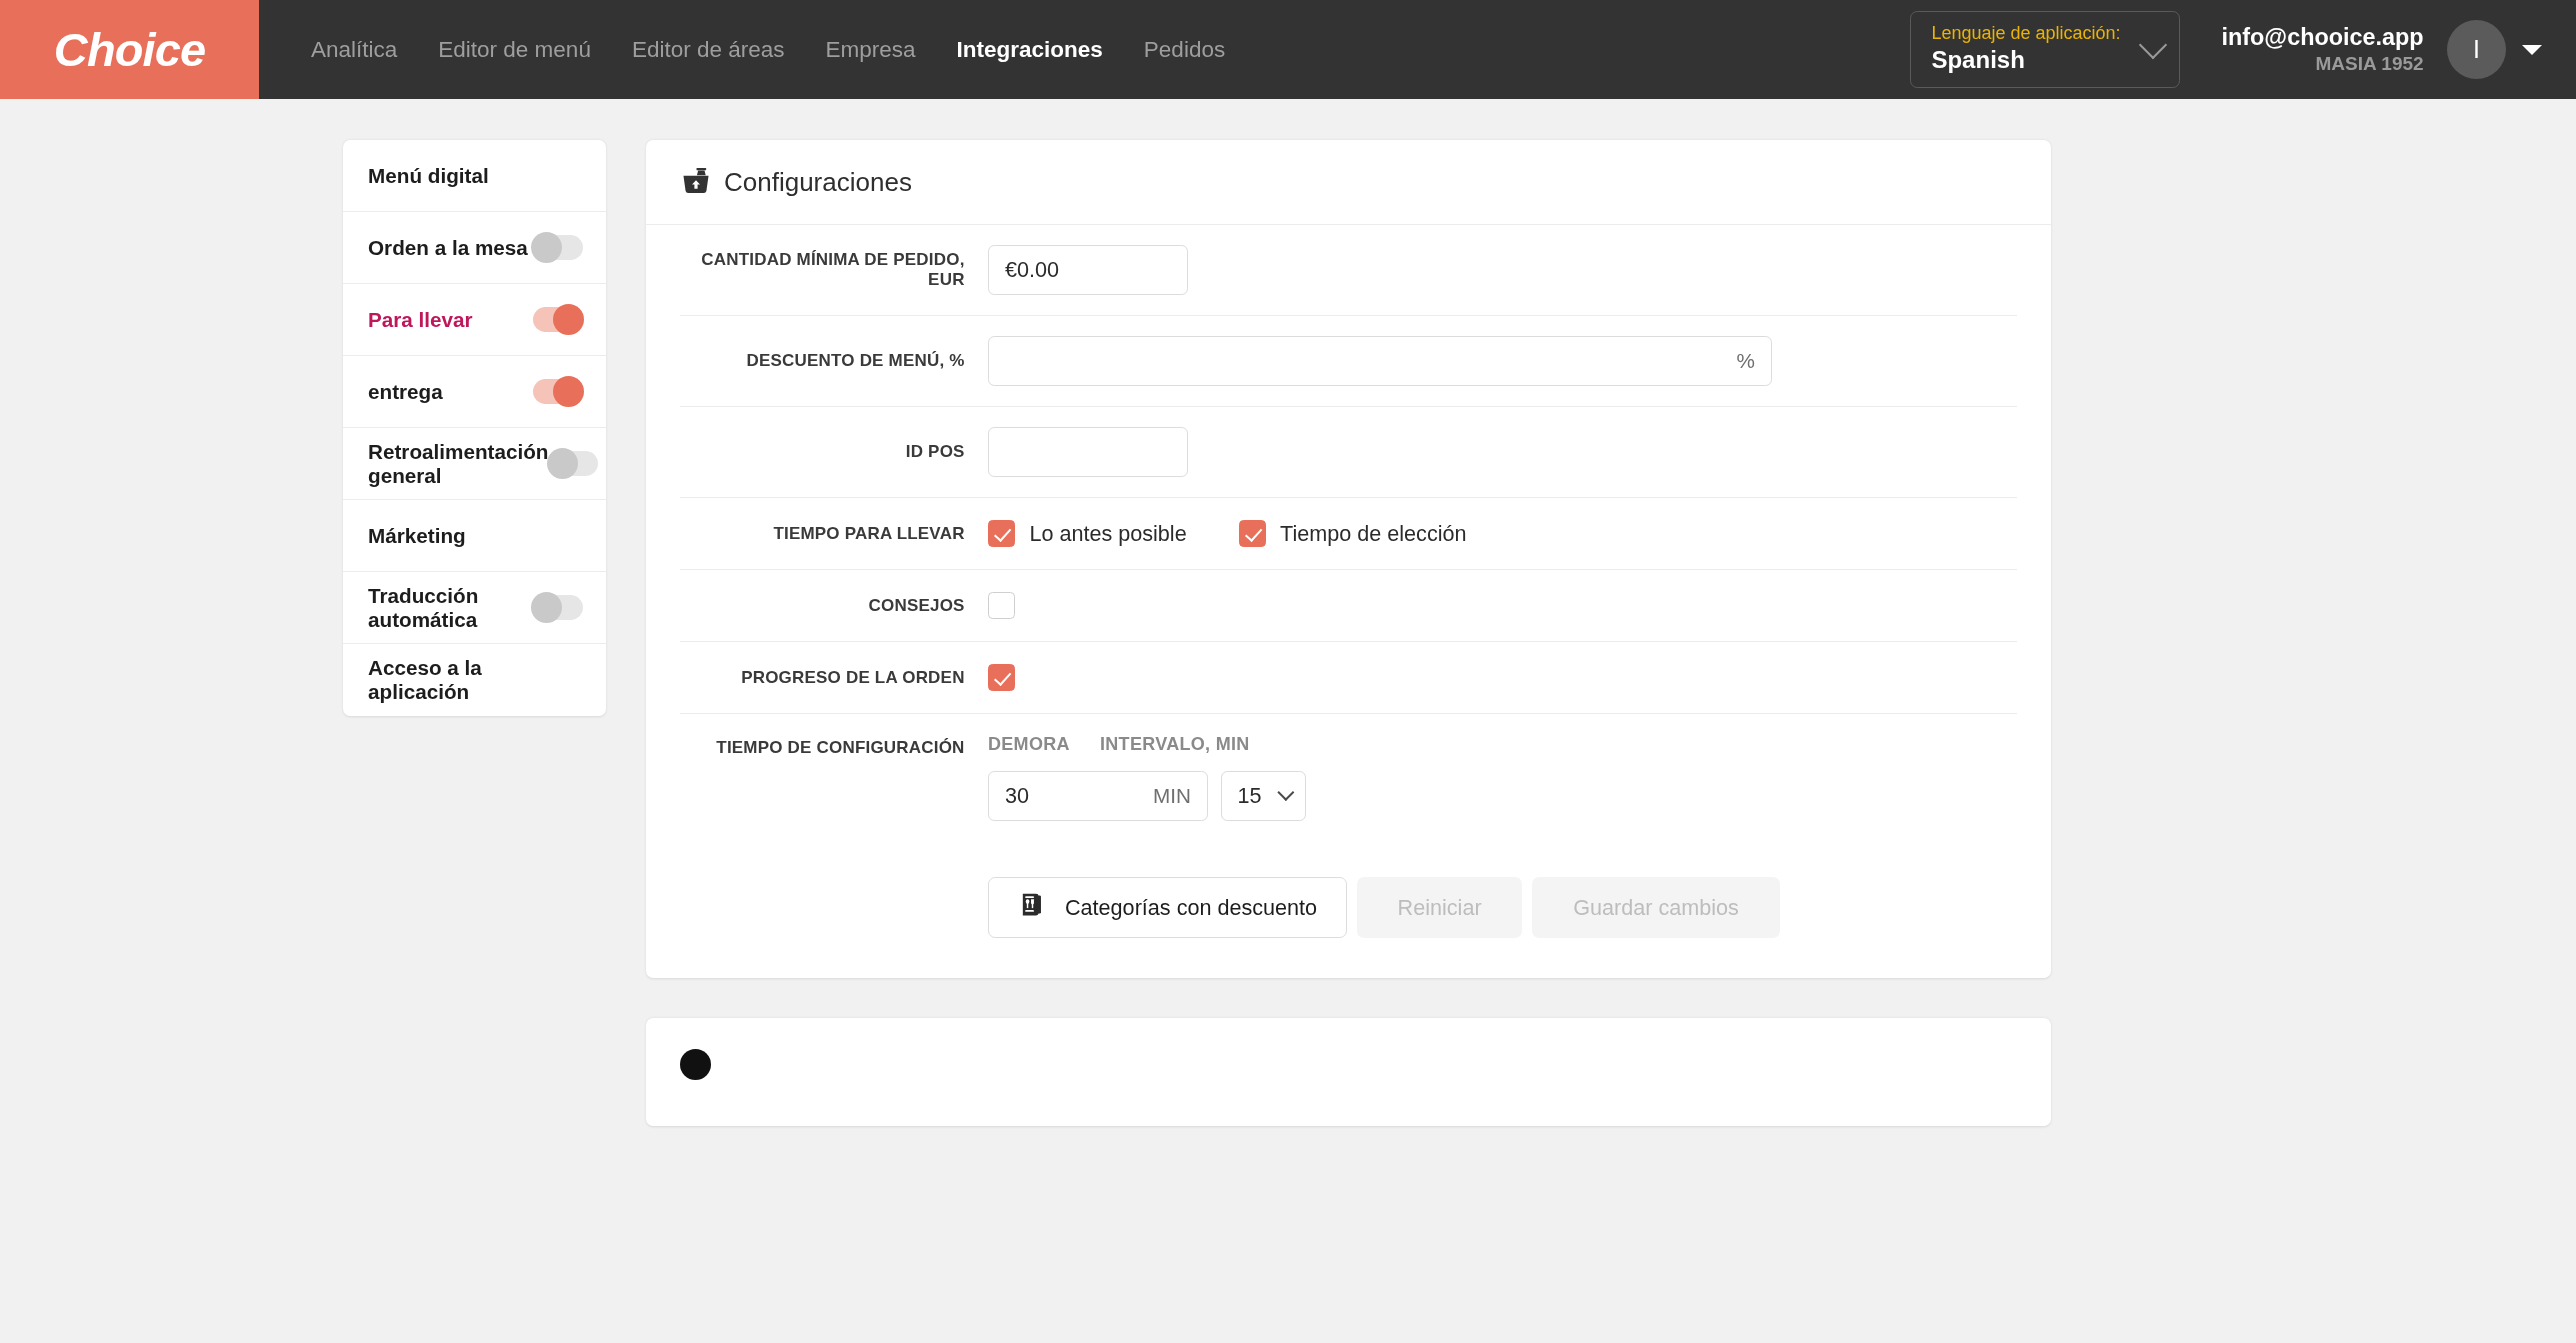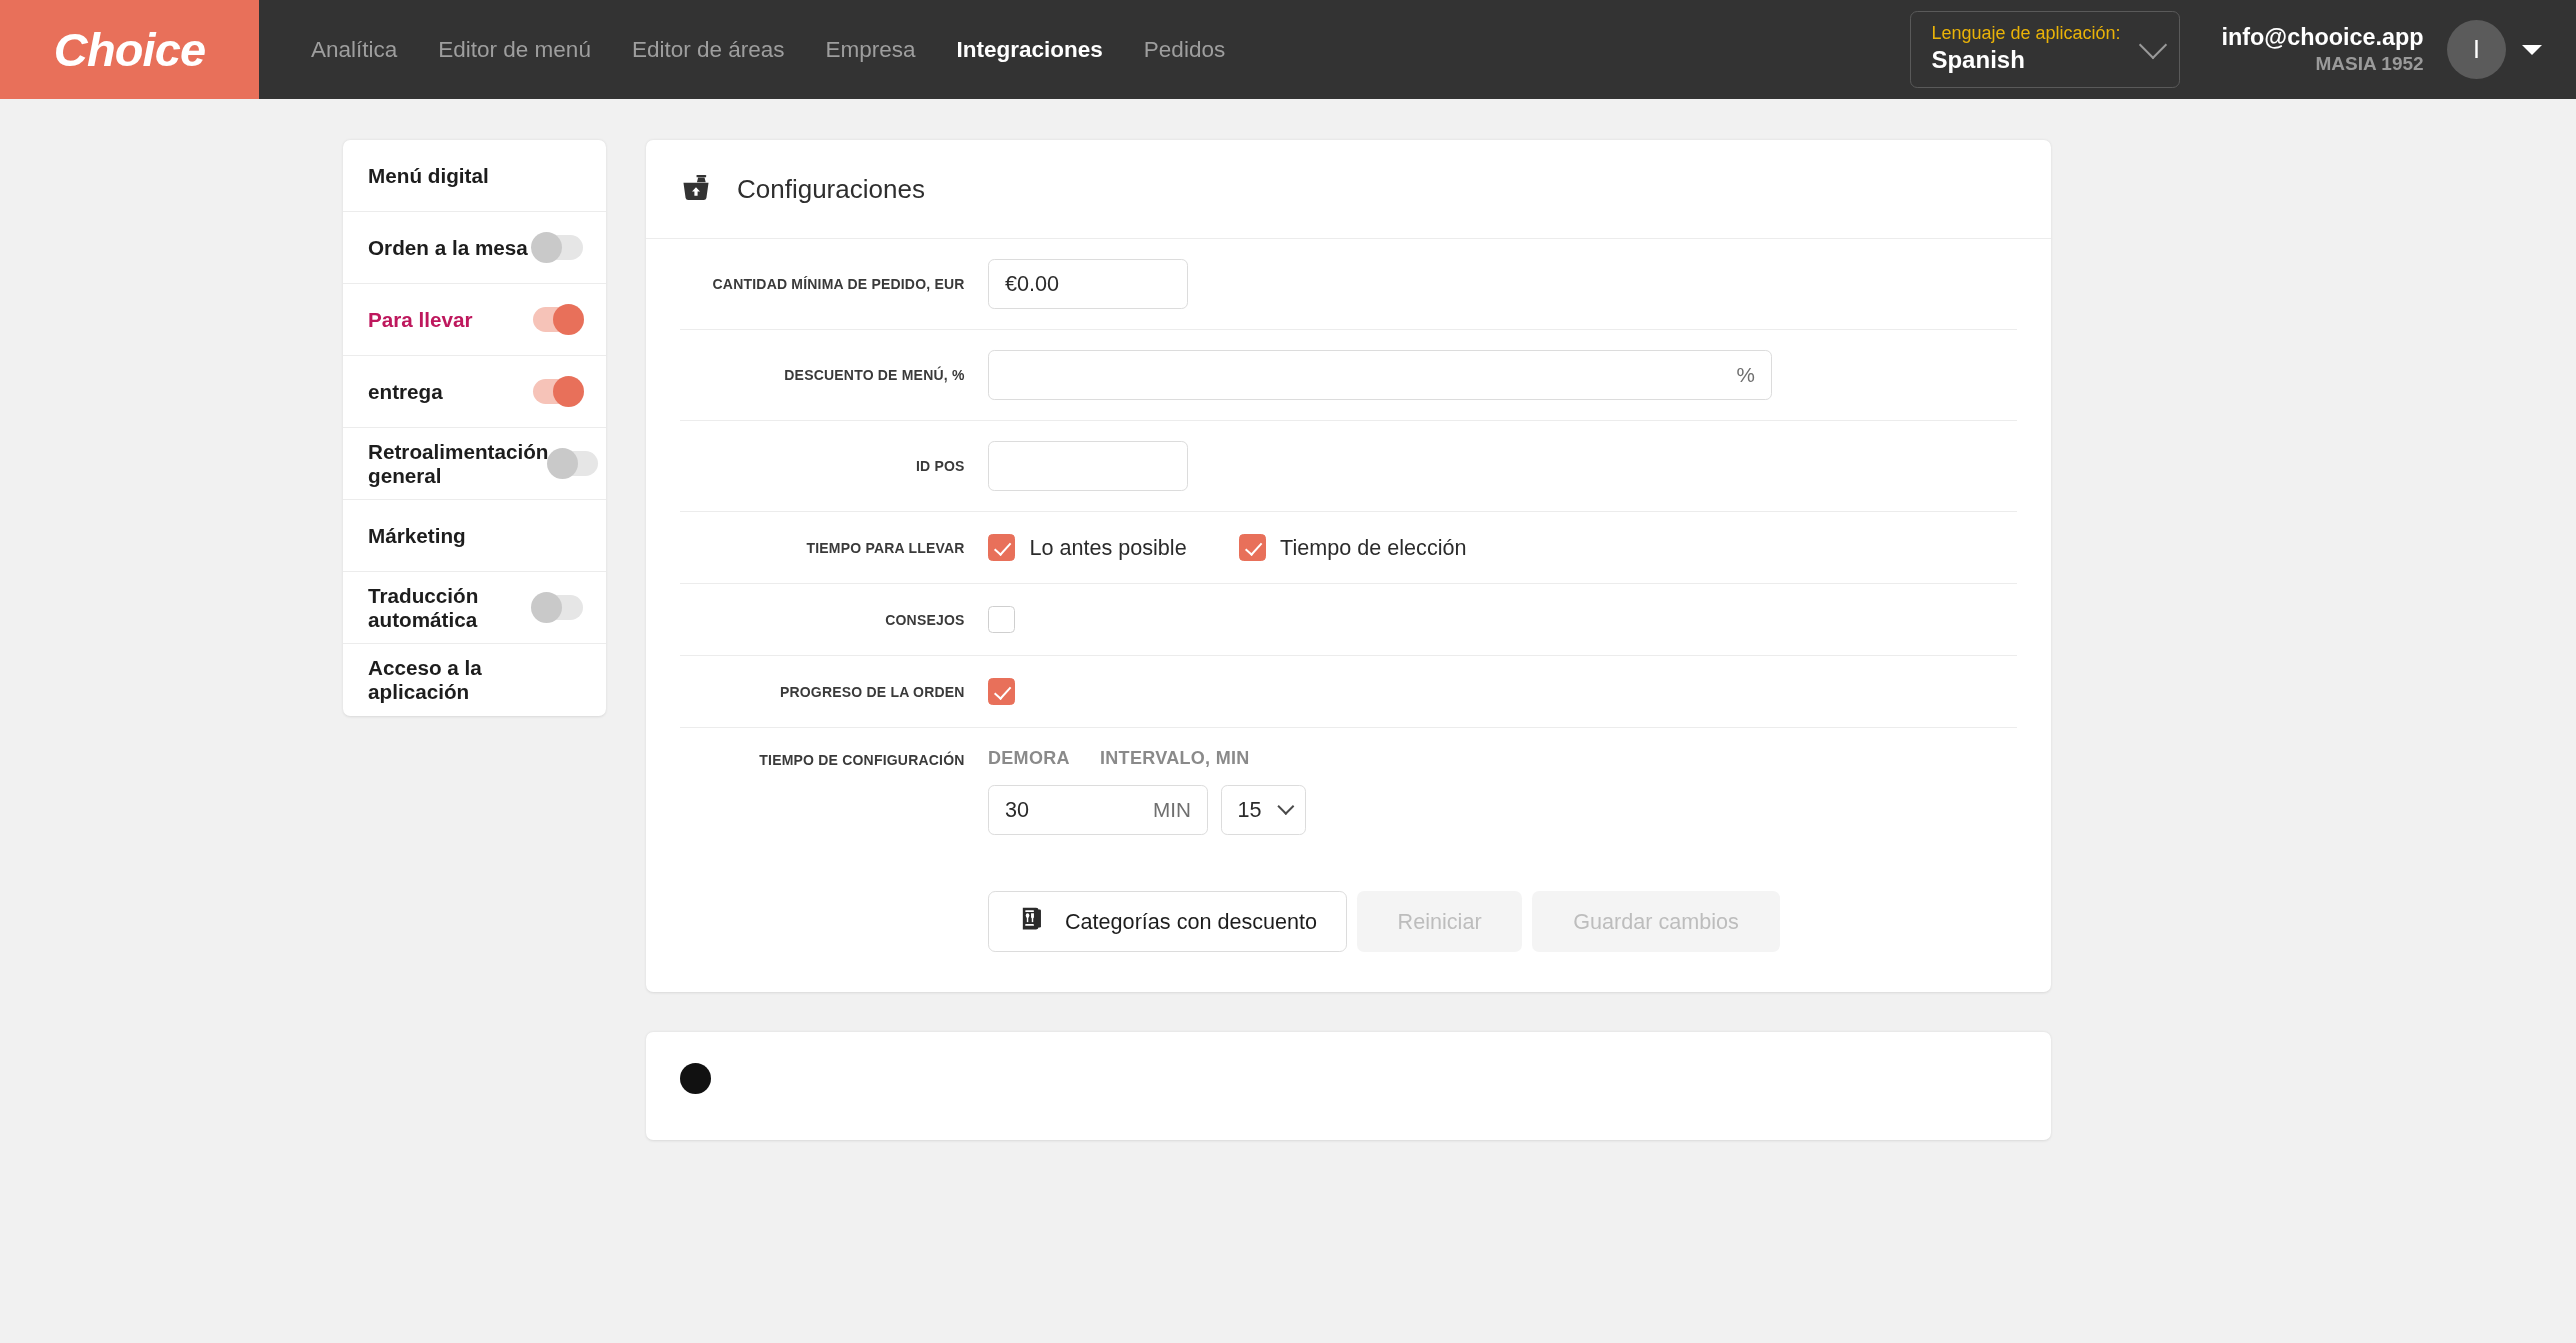--- a/index.html
+++ b/index.html
@@ -131,43 +131,43 @@
   .toggle.on .knob { left: auto; right: -1.8px; background: #e8705a; }
 
   
   .main { margin-left: 40px; width: 1405px; }
   .card {
     background: #ffffff;
     border-radius: 7.2px;
     box-shadow: 0 0.9px 2.7px rgba(0,0,0,.10);
   }
   .card-head {
-    height: 99px;
-    display: flex; align-items: center; gap: 25px;
+    height: 85px;
+    display: flex; align-items: center; gap: 12px;
     padding: 0 34px;
     border-bottom: 0.9px solid #ececec;
   }
   .card-title { font-size: 26px; color: #2e2e2e; }
 
   .card-body { padding: 0 34px; }
 
   .row {
     display: flex;
     align-items: center;
     border-bottom: 0.9px solid #ececec;
     padding: 20px 0;
     min-height: 72px;
   }
   .row:last-child { border-bottom: none; }
   .row-label {
     width: 308px;
     flex: 0 0 308px;
     text-align: right;
     padding-right: 23.4px;
-    font-size: 14px;
+    font-size: 17px;
     font-weight: bold;
     color: #3a3a3a;
     letter-spacing: 0.2px;
   }
   .row-ctl { flex: 1; display: flex; align-items: center; }
 
   .txtbox {
     border: 0.9px solid #dcdcdc;
     border-radius: 6.3px;
     height: 50px;

